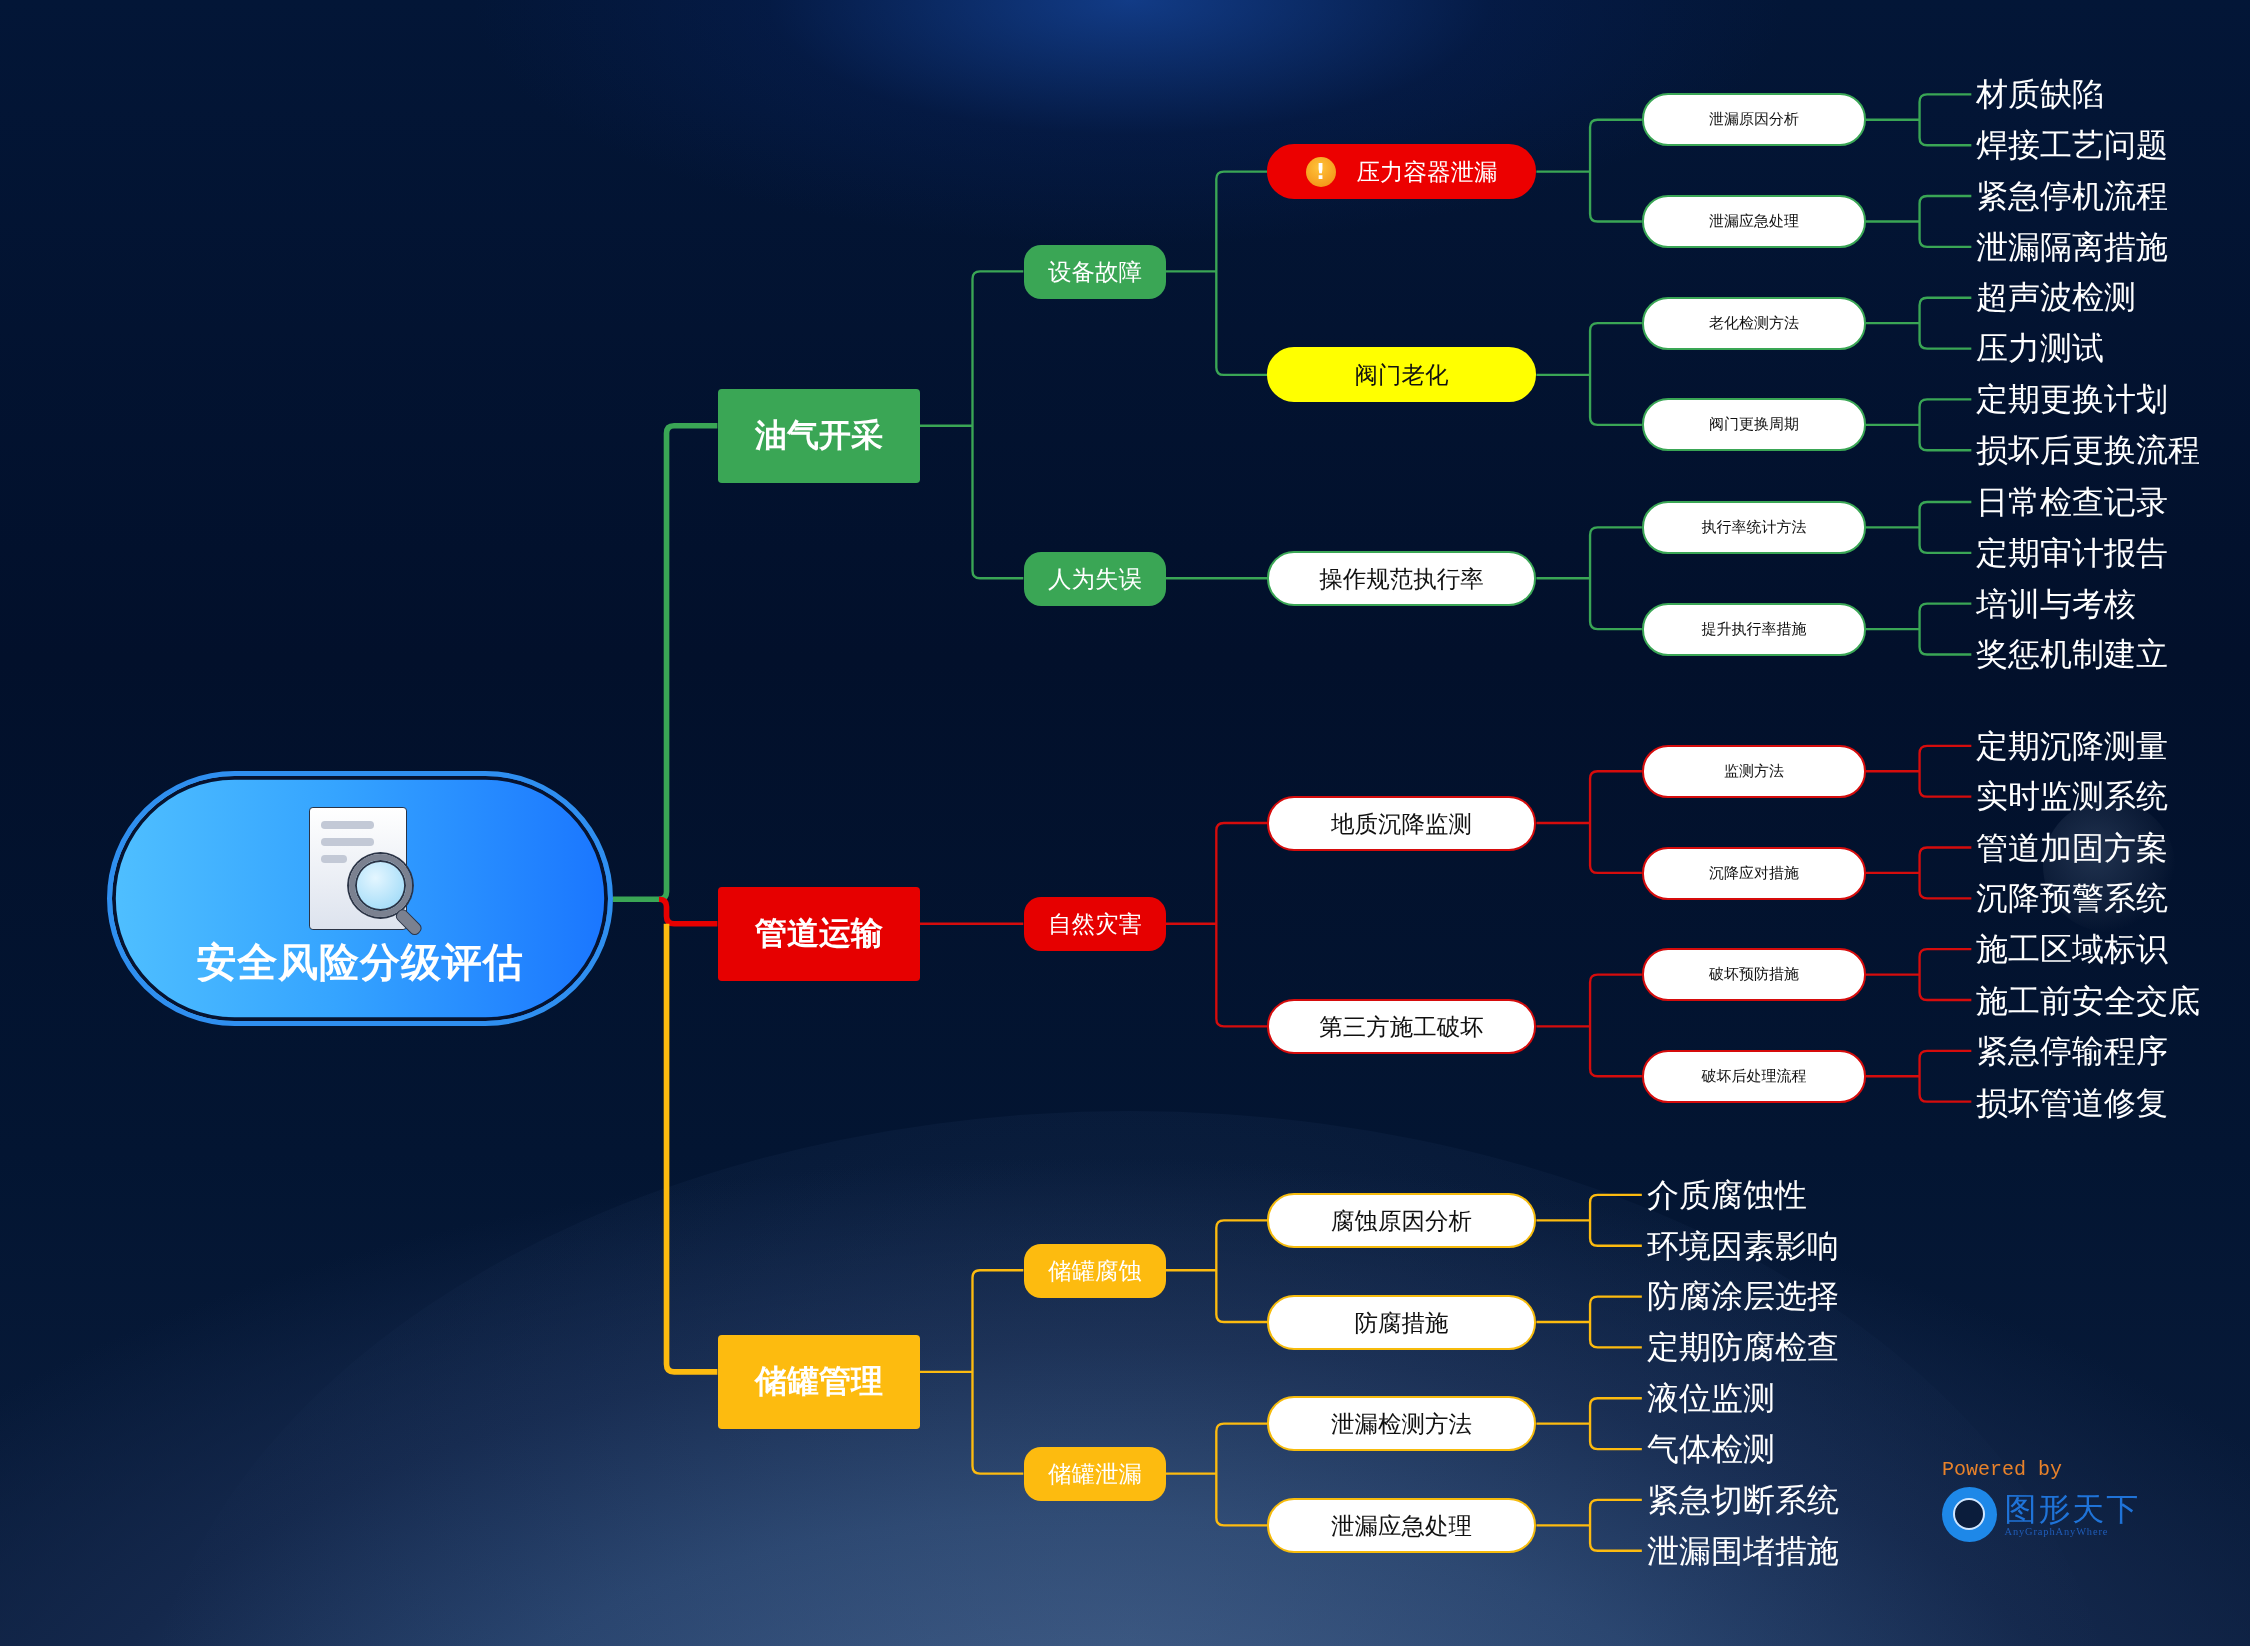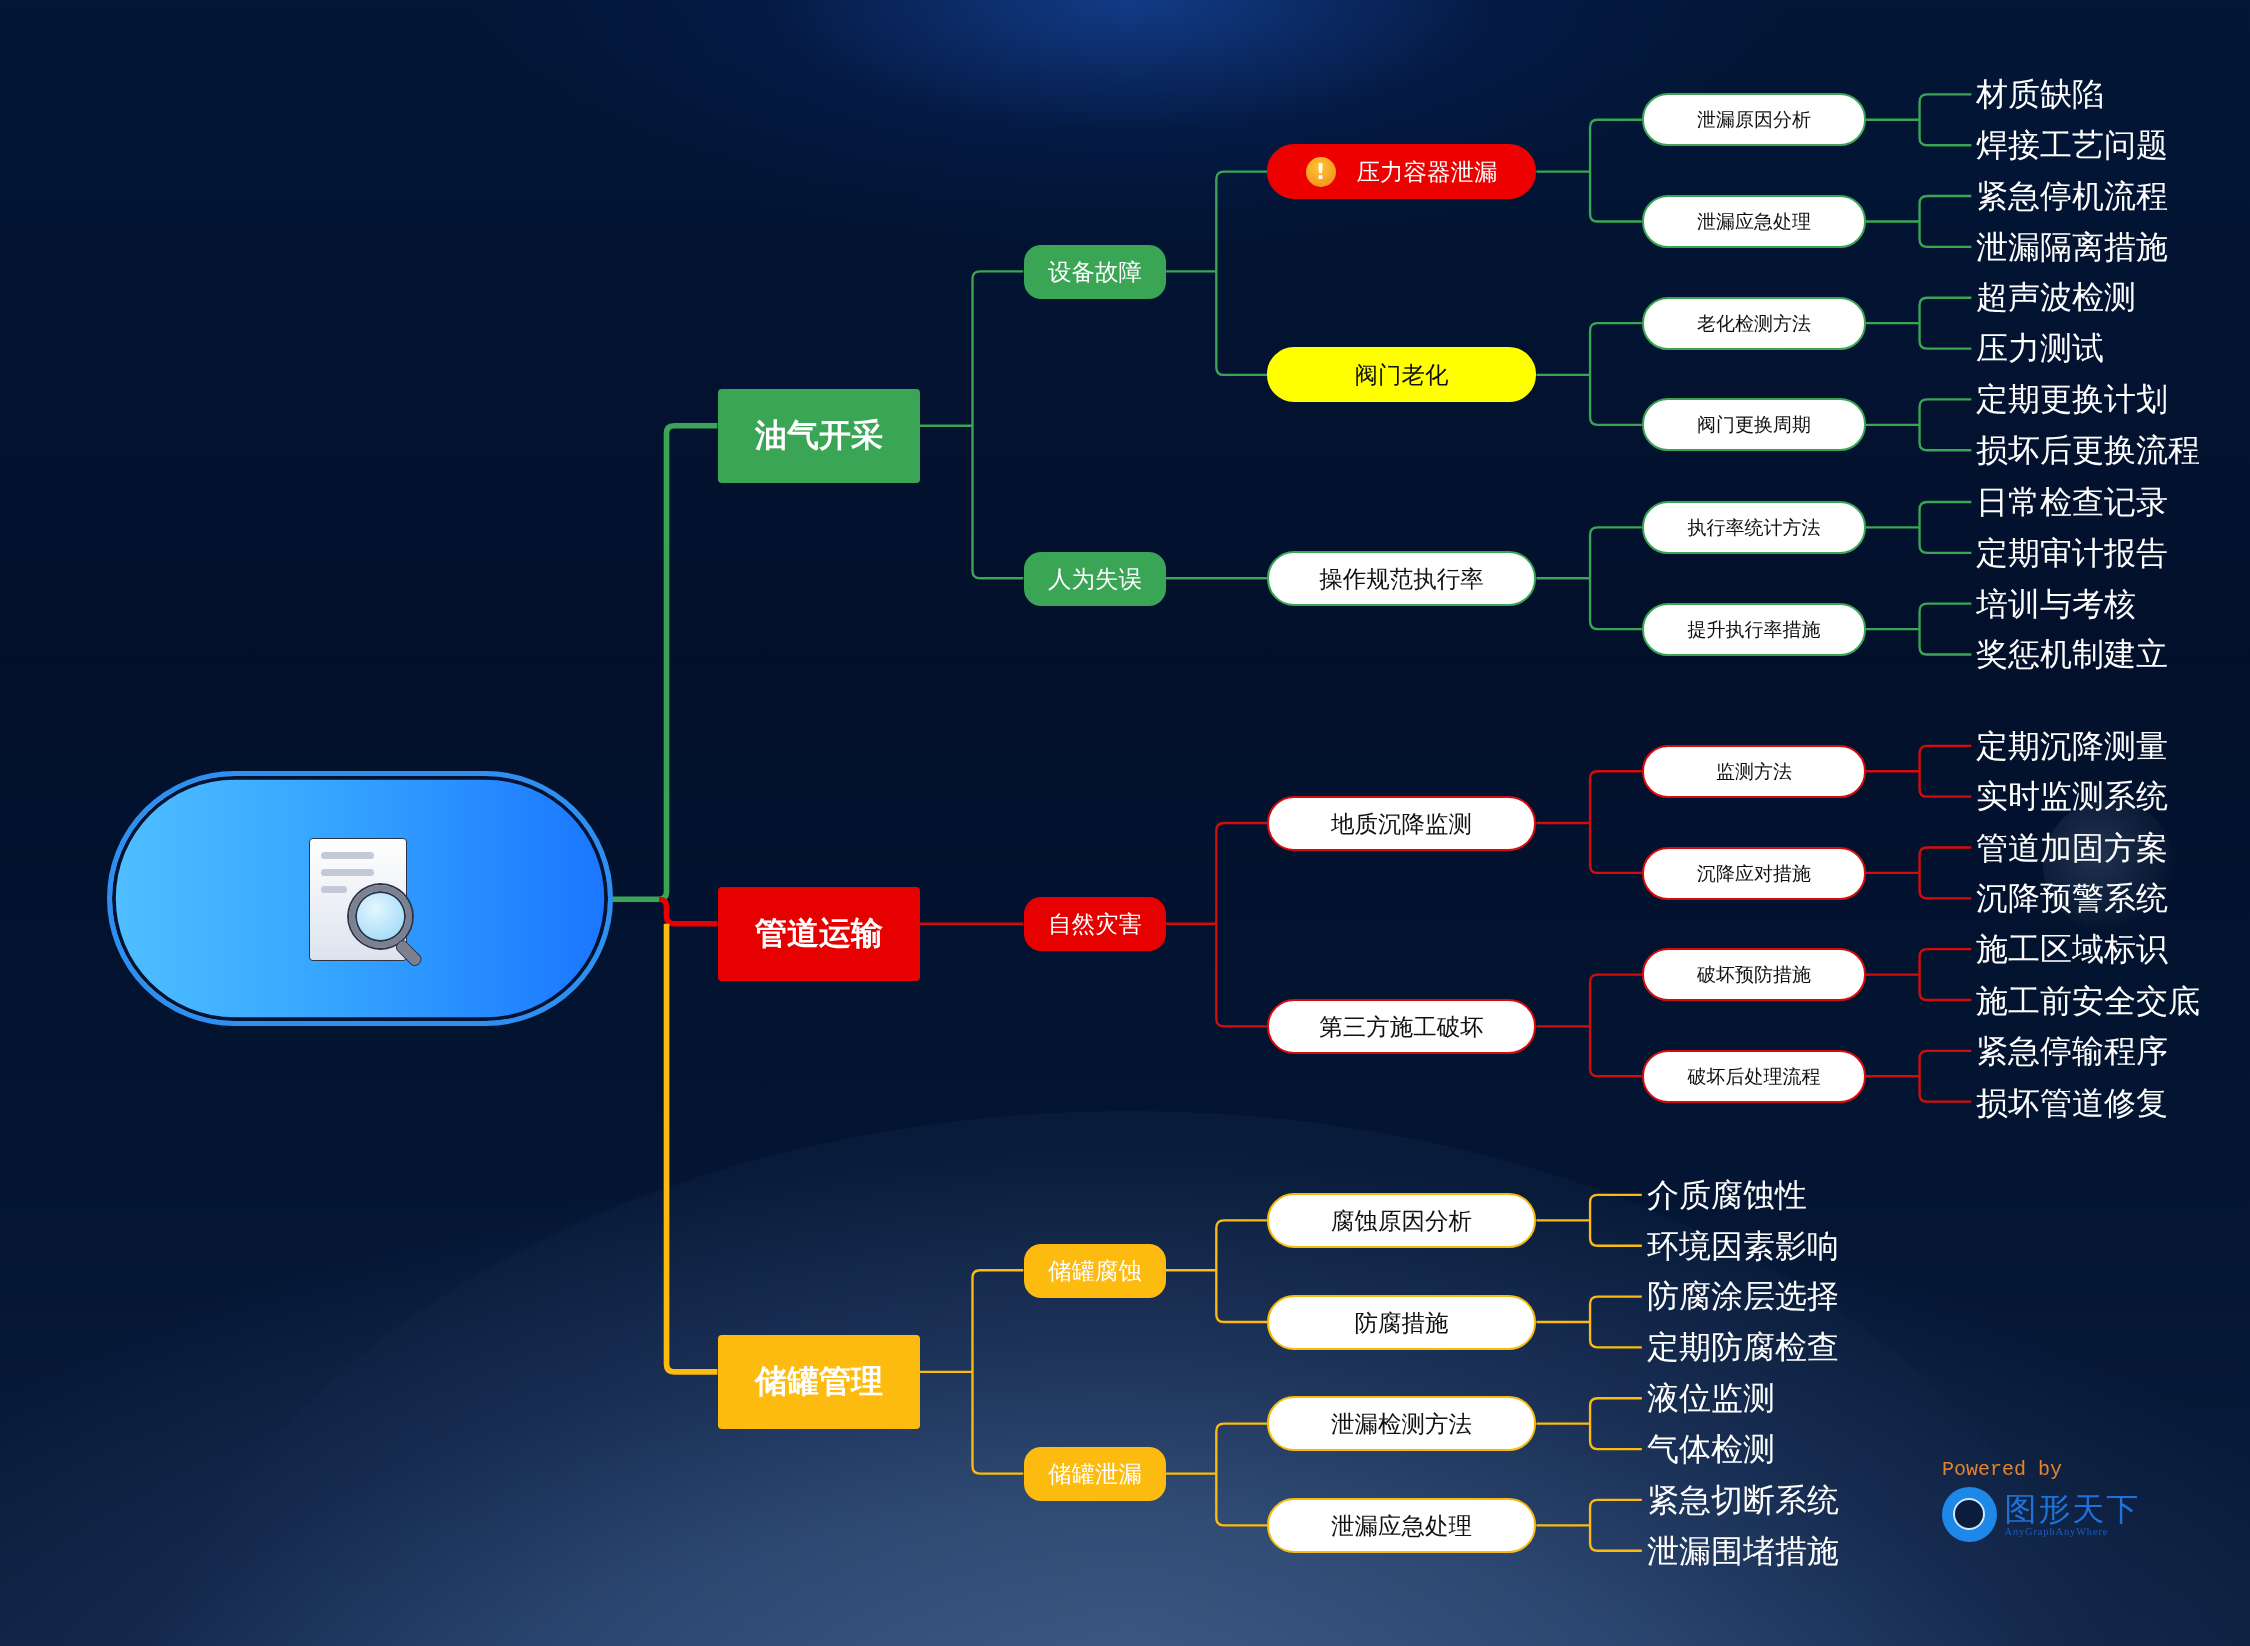--- a/index.html
+++ b/index.html
@@ -63,21 +63,21 @@
   .l2 { width: 142px; height: 54px; color: #fff; font-size: 23.5px; border-radius: 17px; }
   
   .pill {
     width: 269px; height: 55px; border-radius: 27px; font-size: 23.5px; color: #111;
     background: #fff; border: 2.8px solid #3aa655;
   }
   .pill.red-bd { border-color: #d60c0c; }
   .pill.yel-bd { border-color: #f6bb0c; }
   .pill.alert { background: #ec0000; border-color: #ec0000; color: #fff; }
   .pill.warn { background: #ffff00; border-color: #ffff00; color: #111; }
-  .pill4 { width: 224px; height: 53px; border-radius: 26px; font-size: 19px; color: #111; background:#fff; border: 2.8px solid #3aa655; }
+  .pill4 { width: 224px; height: 53px; border-radius: 26px; font-size: 15px; color: #111; background:#fff; border: 2.8px solid #3aa655; }
   .pill4.red-bd { border-color: #d60c0c; }
   .alert-icon {
     width: 30px; height: 30px; border-radius: 50%; margin-right: 21px;
     background: radial-gradient(circle at 45% 35%, #ffc43a, #f08a10);
     color: #fff; font-weight: bold; font-size: 21px; display: flex; align-items: center; justify-content: center;
   }
   .leaf {
     position: absolute; color: #fff; font-size: 32px; white-space: nowrap; line-height: 28px; text-align: right;
   }
   .watermark { position: absolute; left: 1942px; top: 1458px; }
@@ -178,20 +178,21 @@
   <div class="node root">
     <div class="doc-icon">
       <div class="doc-paper">
         <div class="doc-line" style="top:13px;width:53px"></div>
         <div class="doc-line" style="top:30px;width:53px"></div>
         <div class="doc-line" style="top:47px;width:26px"></div>
       </div>
       <div class="mag-ring"></div>
       <div class="mag-handle"></div>
     </div>
+    <div class="root-title">安全风险分级评估</div>
   </div>
 
   <div class="node l1" style="left:718px;top:389px;background:#3aa655">
       <span>油气开采</span>
     </div>
   <div class="node l1" style="left:718px;top:887px;background:#e60000">
       <span>管道运输</span>
     </div>
   <div class="node l1" style="left:718px;top:1335px;background:#fdbb0f">
       <span>储罐管理</span>

